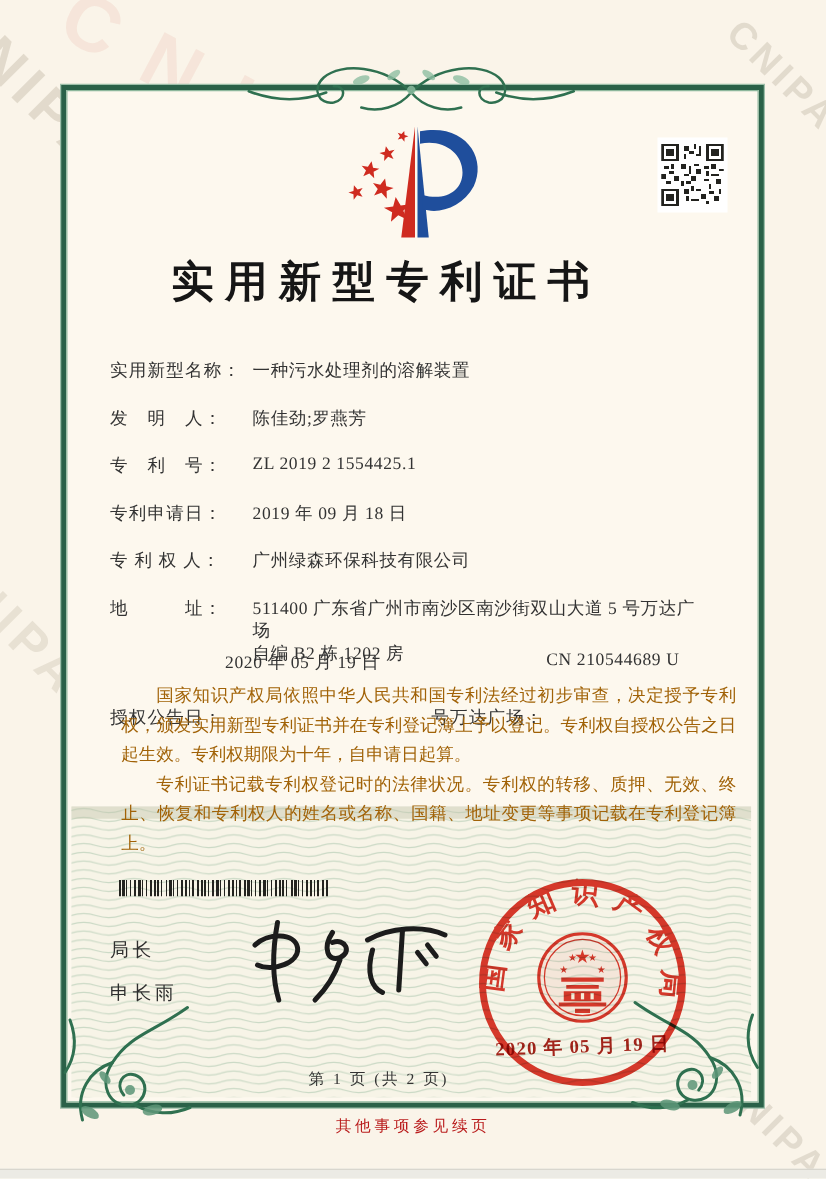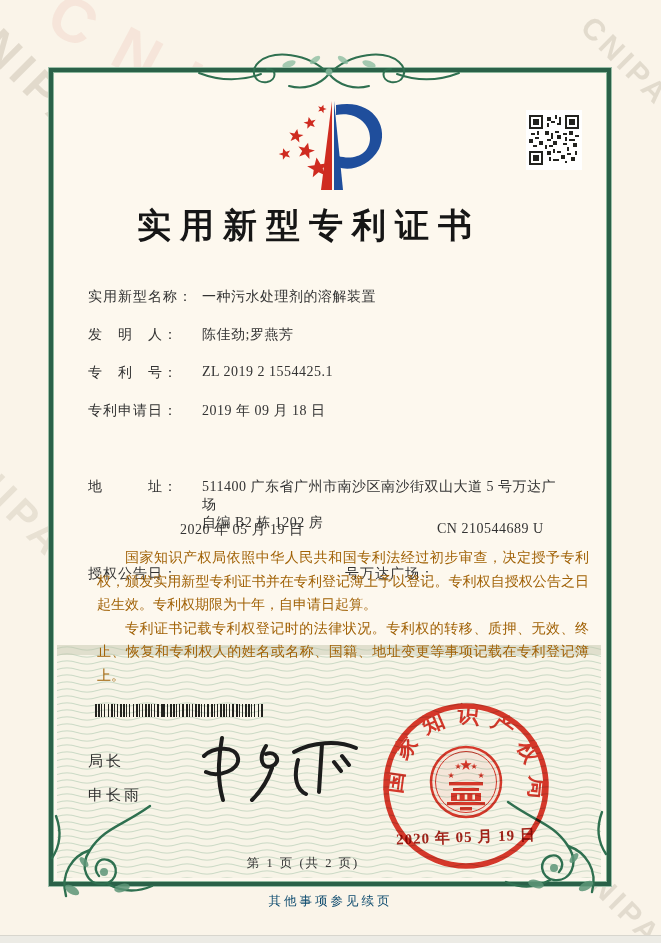--- a/index.html
+++ b/index.html
@@ -59,21 +59,21 @@
   }
   .director{position:absolute;left:88px;top:744px;font-size:15px;line-height:34px;color:#2e2e2e;letter-spacing:3px;}
   .signature{position:absolute;left:192px;top:728px;width:170px;height:88px;}
   .seal{position:absolute;left:378px;top:698px;width:176px;height:176px;mix-blend-mode:multiply;opacity:.92;}
   .seal-date{
     position:absolute;left:396px;top:828px;width:140px;text-align:center;
     font-size:15px;font-weight:bold;color:#a8251c;letter-spacing:1px;
     transform:rotate(-2deg);mix-blend-mode:multiply;
   }
   .page-info{position:absolute;left:53px;top:855px;width:500px;text-align:center;font-size:12.5px;color:#333;letter-spacing:2px;}
-  .footer-note{position:absolute;left:0;top:893px;width:661px;text-align:center;font-size:12.5px;color:#0c4a6e;letter-spacing:3px;}
+  .footer-note{position:absolute;left:0;top:893px;width:661px;text-align:center;font-size:12.5px;color:#b91c1c;letter-spacing:3px;}
   .bottom-strip{position:absolute;left:0;bottom:0;width:661px;height:7px;background:#ecebe5;border-top:1px solid #d8d6ce;}
   .ornament-top{position:absolute;left:169px;top:46px;width:320px;height:54px;}
   .flourish{position:absolute;width:132px;height:112px;}
   .flourish.bl{left:26px;top:798px;}
   .flourish.br{left:500px;top:794px;transform:scaleX(-1);}
 </style>
 </head>
 <body>
 
 <div class="page">
@@ -218,20 +218,23 @@
   </div>
   <div class="field-row" style="top:326px">
     <span class="flabel">发　明　人：</span><span class="fvalue">陈佳劲;罗燕芳</span>
   </div>
   <div class="field-row" style="top:364px">
     <span class="flabel">专　利　号：</span><span class="fvalue">ZL 2019 2 1554425.1</span>
   </div>
   <div class="field-row" style="top:402px">
     <span class="flabel">专利申请日：</span><span class="fvalue">2019 年 09 月 18 日</span>
   </div>
+  <div class="field-row" style="top:440px">
+    <span class="flabel">专 利 权 人：</span><span class="fvalue">广州绿森环保科技有限公司</span>
+  </div>
   <div class="field-row" style="top:478px">
     <span class="flabel">地　　　址：</span><span class="fvalue">511400 广东省广州市南沙区南沙街双山大道 5 号万达广场</span>
     <span class="fvalue2">自编 B2 栋 1202 房</span>
   </div>
   <div class="field-row pairs" style="top:521px;width:490px">
     <span>
       <span class="flabel">授权公告日：</span><span class="fvalue">2020 年 05 月 19 日</span>
     </span>
     <span class="pair2">
       <span class="flabel">号万达广场：</span><span class="fvalue">CN 210544689 U</span>

